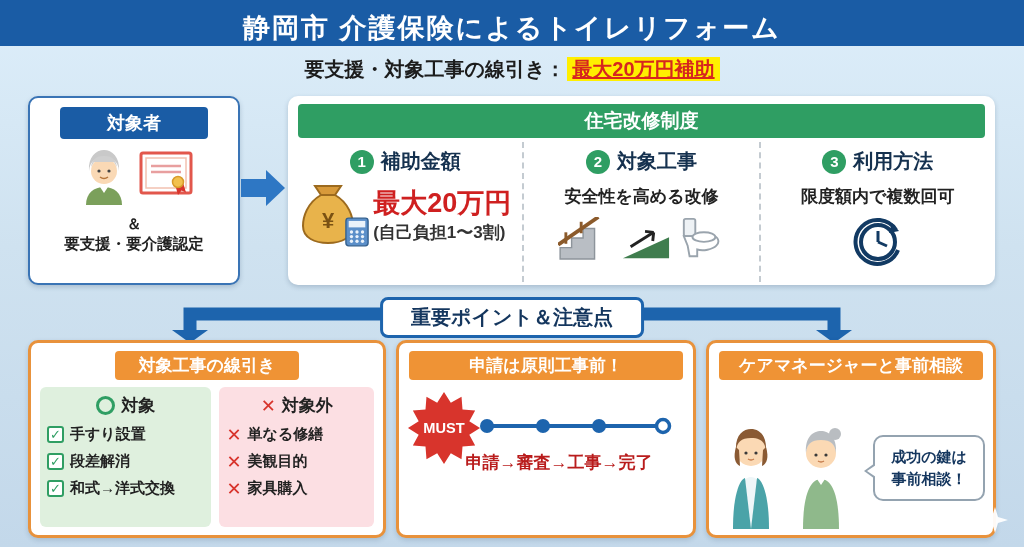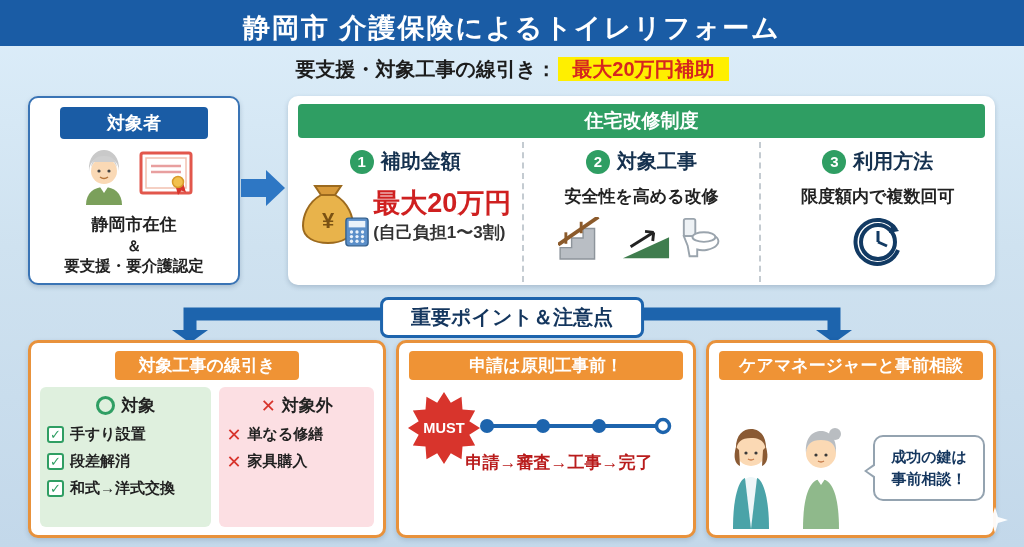--- a/index.html
+++ b/index.html
@@ -7,21 +7,21 @@
     position:relative; width:1024px; height:547px; overflow:hidden;
     font-family:"Liberation Sans","DejaVu Sans",sans-serif;
     background:linear-gradient(180deg,#ddeefa 0%,#cfe2f0 45%,#c3d8ea 100%);
   }
   
   .title-bar { position:absolute; top:0; left:0; width:1024px; height:46px;
     background:#1a5ca5; display:flex; align-items:flex-end; justify-content:center; }
   .title-bar h1 { margin:0; color:#fff; font-size:27px; font-weight:bold; letter-spacing:2px; }
   .subtitle { position:absolute; top:56px; left:0; width:100%; text-align:center;
     font-size:20px; font-weight:bold; color:#1c1c1c; }
-  .subtitle .hl { background:#ffef00; color:#d6261f; padding:1px 14px; margin-left:2px; }
+  .subtitle .hl { background:#ffef00; color:#d6261f; padding:1px 5px; margin-left:2px;text-decoration:underline; }
 
   
   .box-header { font-weight:bold; color:#fff; text-align:center; border-radius:4px; }
   .box-header.blue  { width:148px; margin:9px auto 6px; background:#1a5ca5; font-size:18px; padding:4px 0; }
   .box-header.green { margin:8px 10px 2px; background:#2f9e63; font-size:19px; padding:4px 0; }
   .box-header.orange { background:#ef9335; font-size:17px; padding:3px 12px; margin:8px 10px 7px; }
   .box-header.orange.narrow { width:fit-content; margin:8px auto 7px; padding:3px 24px; }
 
   
   .eligibility-box { position:absolute; left:28px; top:96px; width:212px; height:189px;
@@ -138,21 +138,20 @@
           <rect x="2" y="2" width="50" height="40" fill="#fff" stroke="#e2574c" stroke-width="3" rx="2"></rect>
           <rect x="7" y="7" width="40" height="30" fill="none" stroke="#f2c1b0" stroke-width="1.5"></rect>
           <line x1="12" y1="15" x2="42" y2="15" stroke="#e89f9f" stroke-width="2.5"></line>
           <line x1="12" y1="21" x2="42" y2="21" stroke="#e89f9f" stroke-width="2.5"></line>
           <path d="M36 33 l3 11 l3.5 -4.5 l4.5 2 l-3 -10 Z" fill="#d8342c"></path>
           <circle cx="39" cy="31" r="5.5" fill="#f2c14e" stroke="#d89a2b" stroke-width="1.5"></circle>
         </svg>
       </span>
     </div>
     <div class="elig-text">
-      <div class="l1">静岡市在住</div>
       <div class="amp">＆</div>
       <div class="l2">要支援・要介護認定</div>
     </div>
   </section>
 
   <div class="arrow-e"></div>
 
   <section class="system-box">
     <div class="box-header green">住宅改修制度</div>
     <div class="cols">
@@ -282,20 +281,24 @@
         <div class="panel-title">
           <span class="xmark"></span>
           <span>対象外</span>
         </div>
         <div class="item">
           <span class="xmark"></span>
           <span>単なる修繕</span>
         </div>
         <div class="item">
           <span class="xmark"></span>
+          <span>美観目的</span>
+        </div>
+        <div class="item">
+          <span class="xmark"></span>
           <span>家具購入</span>
         </div>
       </div>
     </div>
   </section>
 
   <section class="bbox application-box">
     <div class="box-header orange">申請は原則工事前！</div>
     <div class="app-content">
       <span class="must-wrap">

